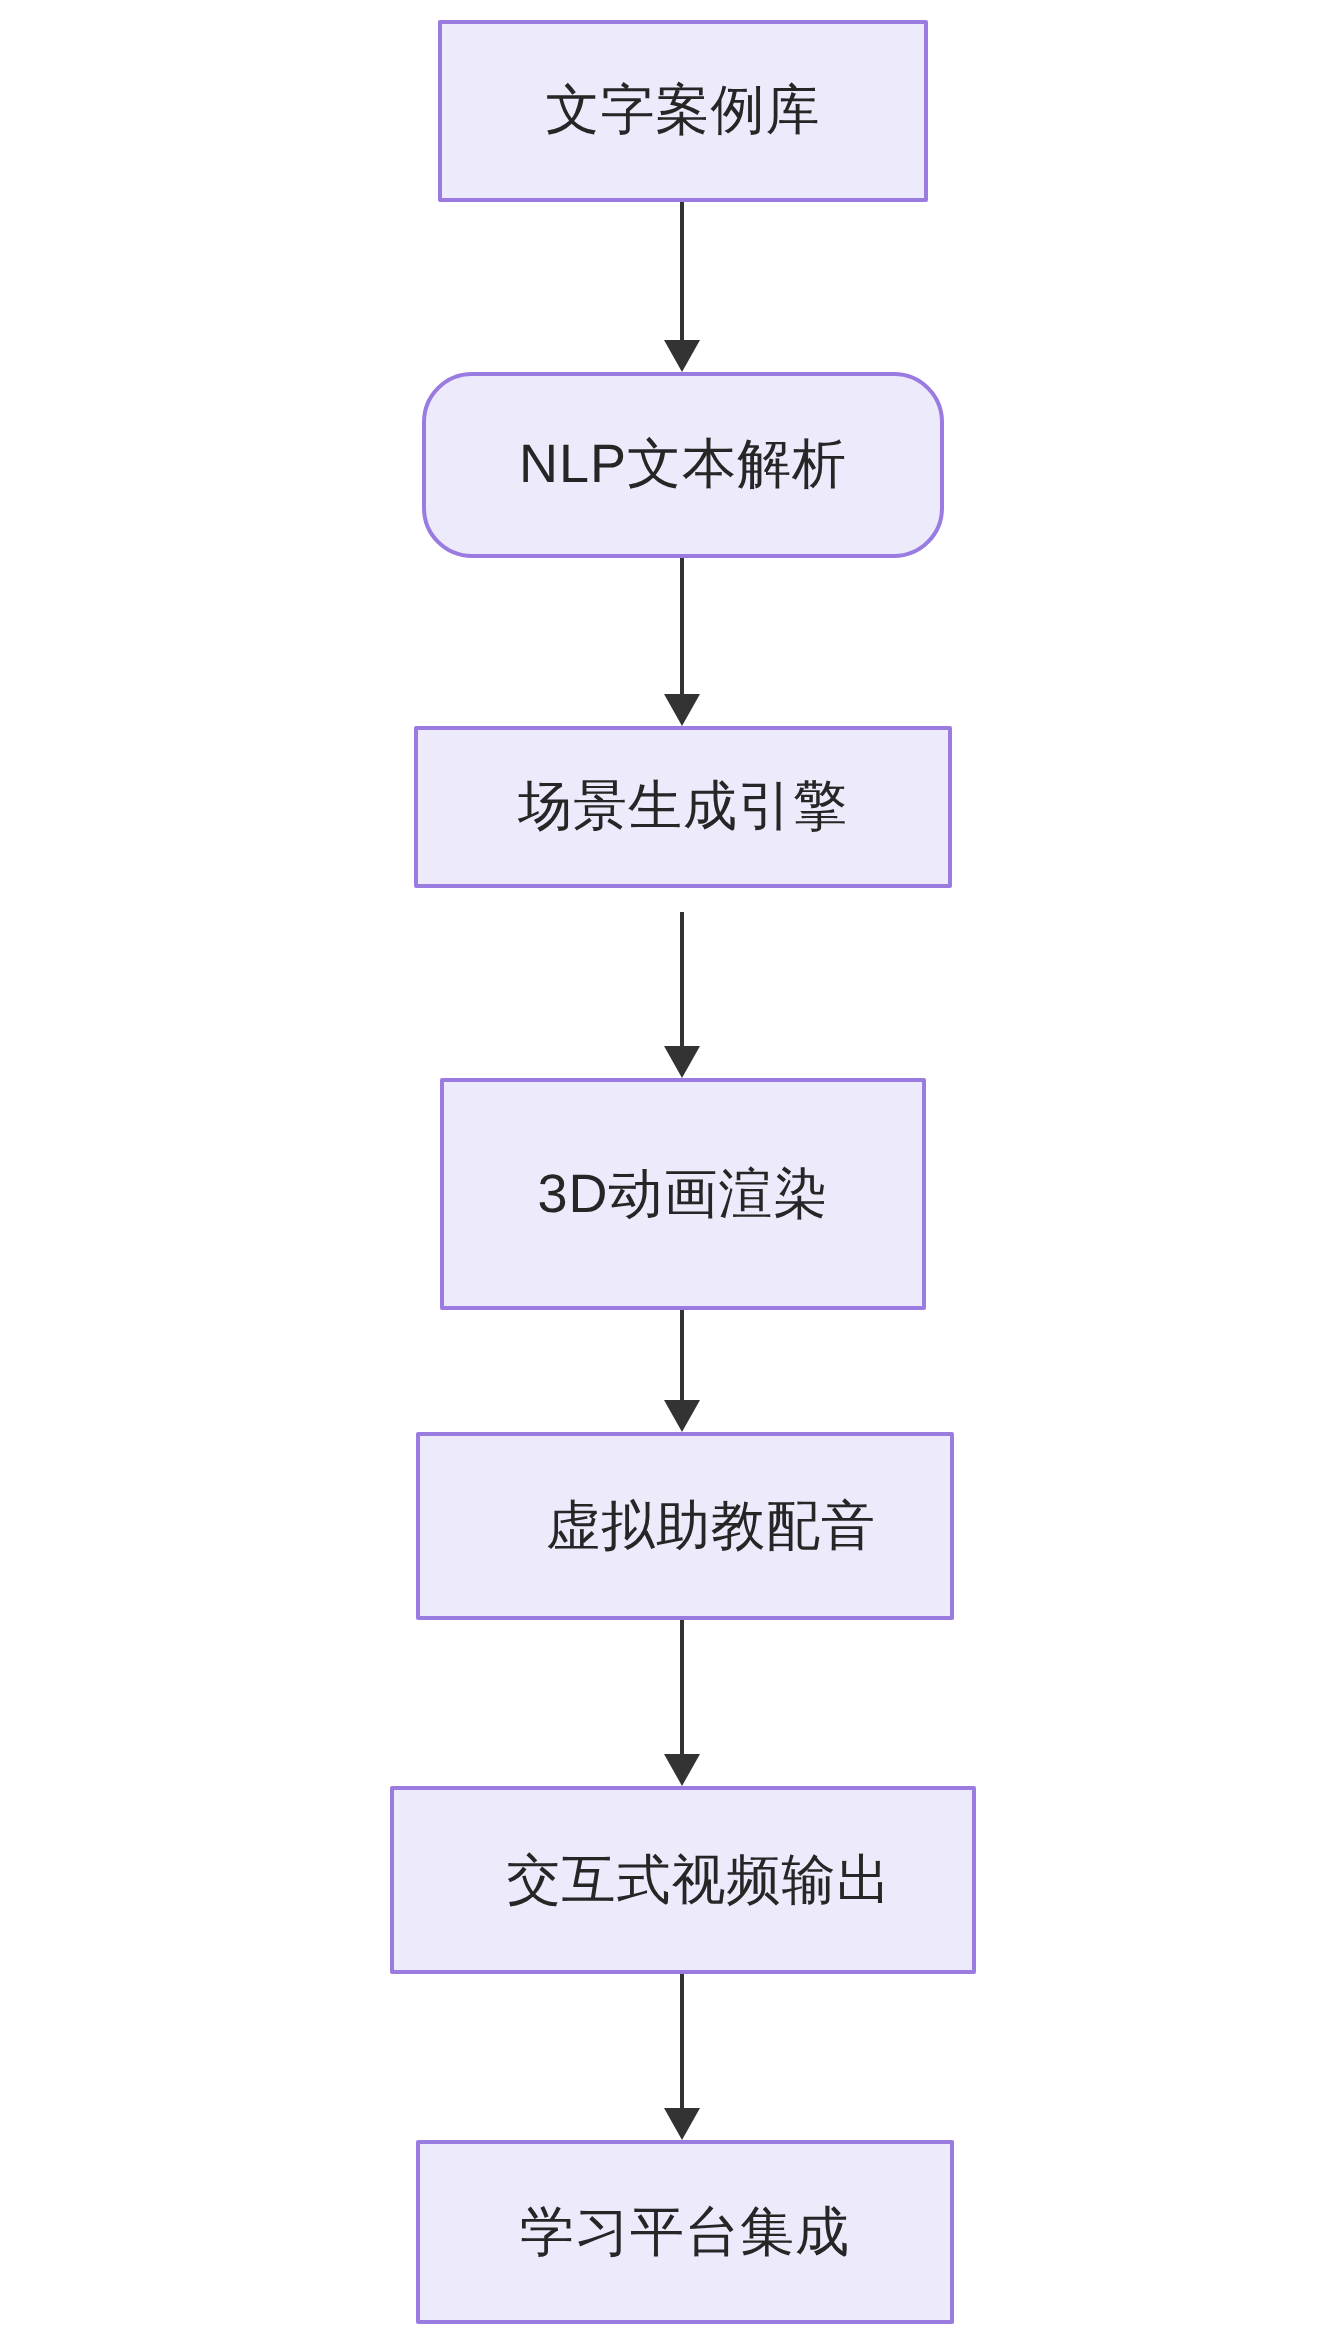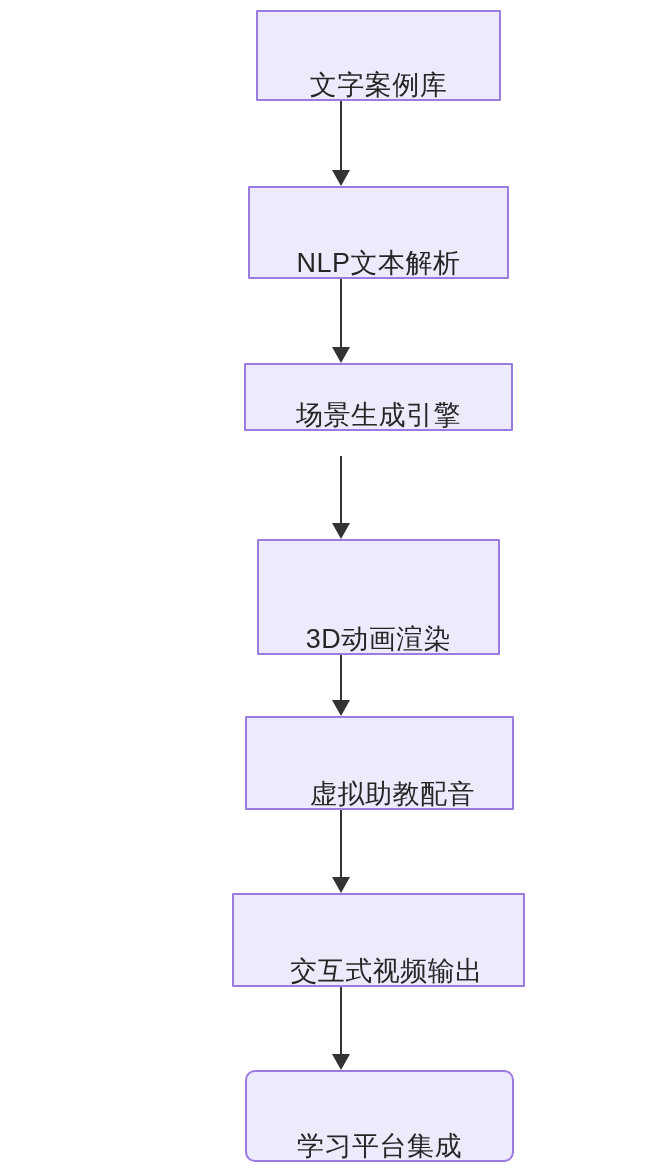--- a/index.html
+++ b/index.html
@@ -25,23 +25,22 @@
     width: 660px;
     height: 1170px;
   }
   .node-box {
     position: absolute;
     box-sizing: border-box;
     background: #ECEAFB;
     border: 2px solid #9A7BE0;
     border-radius: 1px;
     display: flex;
-    align-items: flex-end;
+    align-items: center;
     justify-content: center;
-    margin-left: 37px;
   }
   .node-label {
     font-size: 27px;
     line-height: 1;
     color: #262626;
     letter-spacing: 0.5px;
     white-space: nowrap;
     font-weight: 400;
   }
 </style>
@@ -71,31 +70,31 @@
         <polygon points="332,877 350,877 341,893" fill="#333333"></polygon>
       </g>
       <g>
         <line x1="341" y1="987" x2="341" y2="1056" stroke="#333333" stroke-width="2"></line>
         <polygon points="332,1054 350,1054 341,1070" fill="#333333"></polygon>
       </g>
     </svg>
 <div class="node-box" style="left: 219px; top: 10px; width: 245px; height: 91px; background: rgb(236, 234, 251); border-color: rgb(154, 123, 224);">
       <span class="node-label" style="color: rgb(38, 38, 38);">文字案例库</span>
     </div>
-    <div class="node-box" style="left: 211px; top: 186px; width: 261px; height: 93px; background: rgb(236, 234, 251); border-color: rgb(154, 123, 224);">
+    <div class="node-box" style="left: 211px; top: 186px; width: 261px; height: 93px; background: rgb(236, 234, 251); border-color: rgb(154, 123, 224); border-radius: 25px;">
       <span class="node-label" style="color: rgb(38, 38, 38);">NLP文本解析</span>
     </div>
-    <div class="node-box" style="left: 207px; top: 363px; width: 269px; height: 68px; background: rgb(236, 234, 251); border-color: rgb(154, 123, 224);">
+    <div class="node-box" style="left: 207px; top: 363px; width: 269px; height: 81px; background: rgb(236, 234, 251); border-color: rgb(154, 123, 224);">
       <span class="node-label" style="color: rgb(38, 38, 38);">场景生成引擎</span>
     </div>
     <div class="node-box" style="left: 220px; top: 539px; width: 243px; height: 116px; background: rgb(236, 234, 251); border-color: rgb(154, 123, 224);">
       <span class="node-label" style="color: rgb(38, 38, 38);">3D动画渲染</span>
     </div>
     <div class="node-box" style="left: 208px; top: 716px; width: 269px; height: 94px; background: rgb(236, 234, 251); border-color: rgb(154, 123, 224); padding-left: 26px;">
       <span class="node-label" style="color: rgb(38, 38, 38);">虚拟助教配音</span>
     </div>
     <div class="node-box" style="left: 195px; top: 893px; width: 293px; height: 94px; background: rgb(236, 234, 251); border-color: rgb(154, 123, 224); padding-left: 16px;">
       <span class="node-label" style="color: rgb(38, 38, 38);">交互式视频输出</span>
     </div>
-    <div class="node-box" style="left: 208px; top: 1070px; width: 269px; height: 92px; background: rgb(236, 234, 251); border-color: rgb(154, 123, 224); border-radius: 10px;">
+    <div class="node-box" style="left: 208px; top: 1070px; width: 269px; height: 92px; background: rgb(236, 234, 251); border-color: rgb(154, 123, 224);">
       <span class="node-label" style="color: rgb(38, 38, 38);">学习平台集成</span>
     </div>
   </div>
 
 </body></html>

